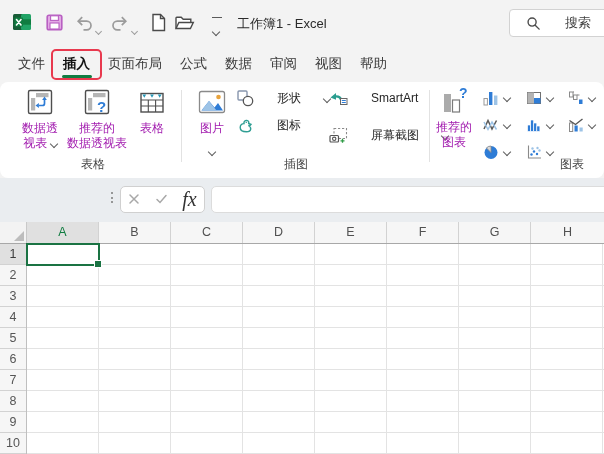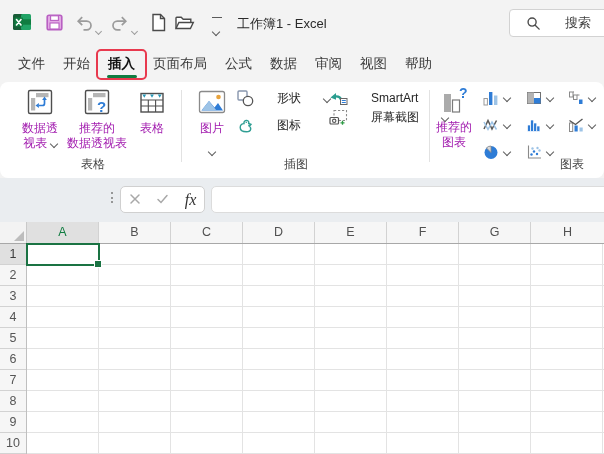--- a/index.html
+++ b/index.html
@@ -38,21 +38,21 @@
   .chartbtn{position:absolute;display:flex;align-items:center;gap:4px;}
 
   
   .formulabar{position:absolute;left:0;top:178px;width:604px;height:44px;background:#eaedf0;}
   .namebox{position:absolute;left:8px;top:8px;width:97px;height:27px;background:#fff;border:1px solid #c6c6c6;border-radius:5px;display:flex;align-items:center;box-sizing:border-box;}
   .namebox span{margin-left:9px;font-size:13px;color:#222;flex:1;}
   .namebox .chev{margin-right:10px;}
   .dots{position:absolute;left:111px;top:14px;display:flex;flex-direction:column;gap:2.5px;}
   .dots i{width:2px;height:2px;background:#7a7a7a;border-radius:50%;}
   .fxgroup{position:absolute;left:120px;top:8px;width:85px;height:27px;background:#fff;border:1px solid #d0d0d0;border-radius:5px;display:flex;align-items:center;justify-content:space-around;box-sizing:border-box;}
-  .fx{font-family:"Liberation Serif","DejaVu Serif",serif;font-style:italic;font-size:16px;color:#333;}
+  .fx{font-family:"Liberation Serif","DejaVu Serif",serif;font-style:italic;font-size:20px;color:#333;}
   .formula-input{position:absolute;left:211px;top:8px;width:398px;height:27px;background:#fff;border:1px solid #dcdcdc;border-radius:5px;box-sizing:border-box;font-size:13px;color:#222;line-height:25px;padding-left:6px;}
 
   
   .grid{position:absolute;left:0;top:222px;width:604px;height:232px;background:#fff;}
   .headrow{position:absolute;left:0;top:0;right:0;height:22px;background:#f6f6f6;border-bottom:1px solid #a8a8a8;display:flex;box-sizing:border-box;}
   .corner{position:relative;width:27px;box-sizing:border-box;border-right:1px solid #c9c9c9;background:#f3f3f3;}
   .corner .tri{position:absolute;right:2px;bottom:2px;width:0;height:0;border-left:10px solid transparent;border-bottom:10px solid #bdbdbd;}
   .ch{width:72px;box-sizing:border-box;border-right:1px solid #d2d2d2;text-align:center;font-size:12.5px;color:#515151;line-height:21px;}
   .ch.sel{background:#e0e0e0;color:#107C41;}
   .rowcol{position:absolute;left:0;top:22px;width:27px;bottom:0;background:#f6f6f6;border-right:1px solid #bfbfbf;box-sizing:border-box;}
@@ -120,21 +120,20 @@
       <svg width="15" height="15" viewBox="0 0 16 16">
         <circle cx="6.5" cy="6.5" r="4.3" fill="none" stroke="#4c4c4c" stroke-width="1.5"></circle>
         <path d="M9.8 9.8 L14 14" stroke="#4c4c4c" stroke-width="1.5" stroke-linecap="round"></path>
       </svg>
       <span>搜索</span>
     </div>
   </div>
 
   <div class="tabrow">
     <div class="tab">文件</div>
-    <div class="tab">开始</div>
     <div class="tab active">
       <span>插入</span>
       <div class="green-underline"></div>
       <div class="red-annotation"></div>
     </div>
     <div class="tab">页面布局</div>
     <div class="tab">公式</div>
     <div class="tab">数据</div>
     <div class="tab">审阅</div>
     <div class="tab">视图</div>
@@ -220,21 +219,21 @@
 
     <div class="smallbtn" style="left:329px;top:8px">
       <svg width="19" height="16" viewBox="0 0 19 16">
         <path d="M1.5 7.5 L7 3 v2.2 c3.8 0 6 2 6.3 4.6 h-2.6 c-.4-1.4-1.8-2.2-3.7-2.2 V9.8 Z" fill="#2A9D8F"></path>
         <rect x="11.5" y="8.5" width="6.5" height="6" fill="#fff" stroke="#666" stroke-width="1"></rect>
         <path d="M12.8 10.5 h4 M12.8 12.5 h4" stroke="#2E7CD6" stroke-width="1"></path>
       </svg>
       <span>SmartArt</span>
     </div>
 
-    <div class="smallbtn" style="left:329px;top:27px">
+    <div class="smallbtn" style="left:329px;top:45px">
       <svg width="19" height="17" viewBox="0 0 19 17">
         <rect x="5" y="1.5" width="12.5" height="10" fill="#fff" stroke="#8a8a8a" stroke-width="1.1" stroke-dasharray="2.2 1.8"></rect>
         <rect x="1" y="8.5" width="8.5" height="6.5" rx="1" fill="#fff" stroke="#555" stroke-width="1.2"></rect>
         <circle cx="5.2" cy="11.8" r="1.7" fill="none" stroke="#555" stroke-width="1.1"></circle>
         <path d="M11.5 13.8 h4 M13.5 11.8 v4" stroke="#2E9B45" stroke-width="1.3"></path>
       </svg>
       <span>屏幕截图</span>
       <span class="chev"></span>
     </div>
 

